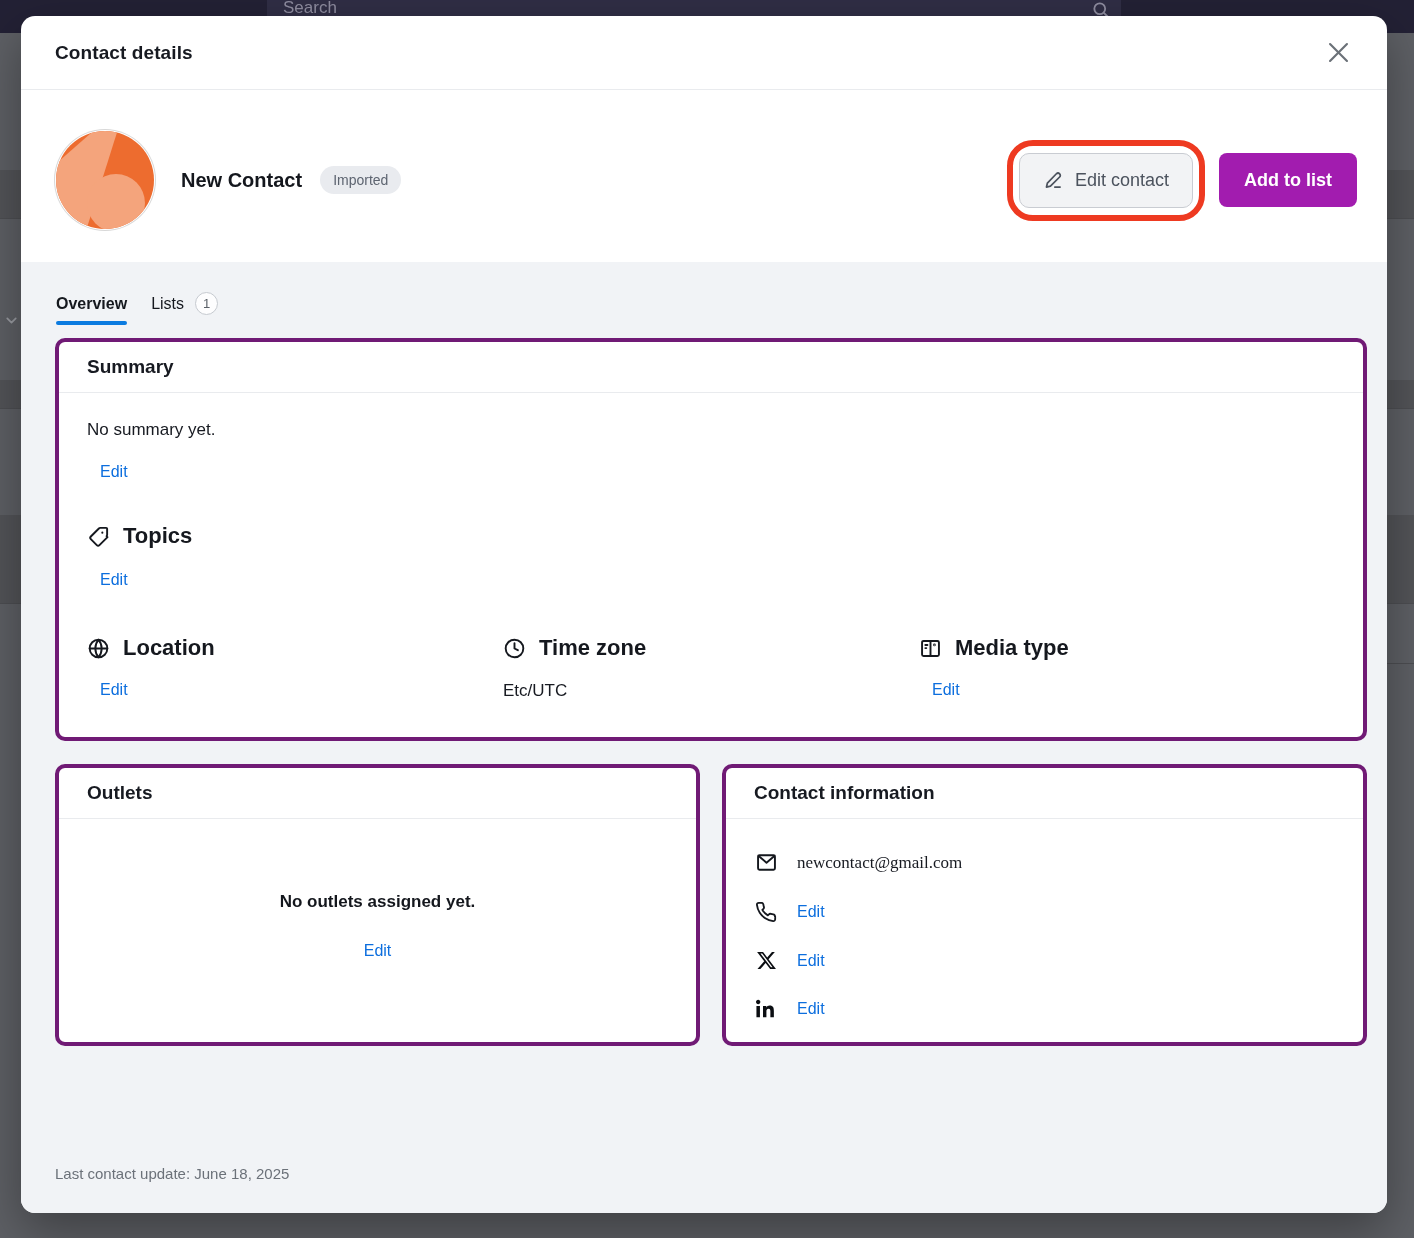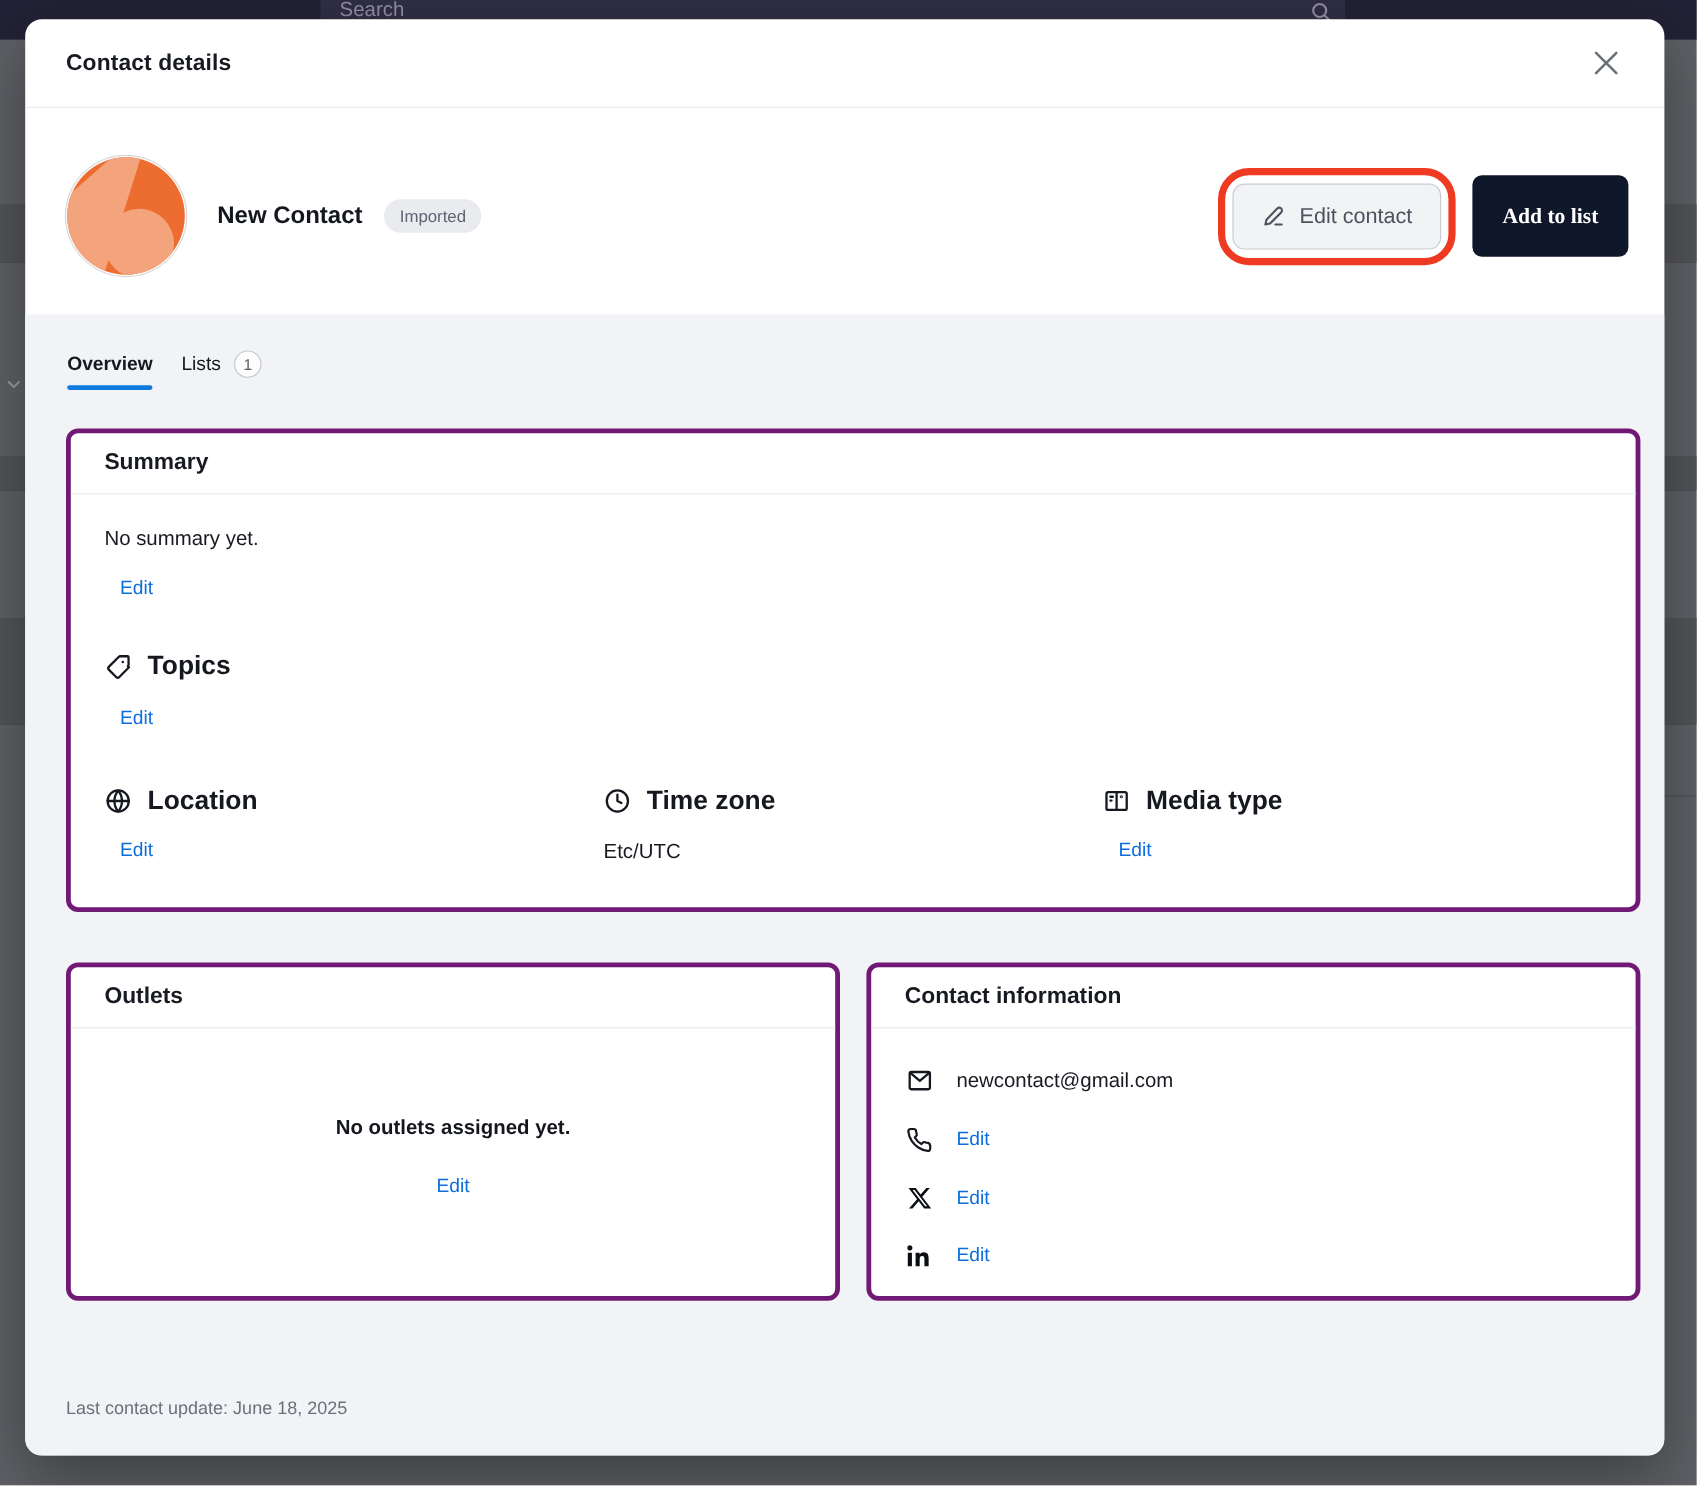--- a/index.html
+++ b/index.html
@@ -32,24 +32,24 @@
   .name-row { display:flex; align-items:center; gap:18px; }
   .contact-name { font-size:20px; font-weight:800; color:#14171d; }
   .imported-badge { background:#e9ebef; color:#5d6470; font-size:14px; padding:6px 13px; border-radius:999px; }
   .header-actions { margin-left:auto; display:flex; align-items:center; gap:26px; }
   .edit-wrap { position:relative; }
   .highlight-ring { position:absolute; left:-12px; top:-13px; right:-12px; bottom:-13px;
                     border:6px solid #ee3a21; border-radius:26px; pointer-events:none; }
   .edit-contact-btn { display:flex; align-items:center; gap:11px; height:55px; padding:0 23px; border-radius:10px;
                       background:#f2f3f5; border:1px solid #c9ccd2; color:#4c535e; font-size:18px; font-weight:500;
                       font-family:inherit; cursor:pointer; }
-  .add-list-btn { height:68px; padding:0 25px; border-radius:8px; background:#0f172a; border:none; color:#fff;
-                  font-size:18px; font-weight:700; font-family:Liberation Serif, serif; cursor:pointer; }
-
-  .modal-body { flex:1 1 auto; background:#f1f3f6; padding:30px 20px 0 34px; display:flex; flex-direction:column;gap:19px; }
+  .add-list-btn { height:54px; padding:0 25px; border-radius:8px; background:#a21caf; border:none; color:#fff;
+                  font-size:18px; font-weight:700; font-family:Liberation Sans, sans-serif; cursor:pointer; }
+
+  .modal-body { flex:1 1 auto; background:#f1f3f6; padding:30px 20px 0 34px; display:flex; flex-direction:column; }
 
   .tabs { display:flex; align-items:center; gap:24px; padding-left:1px; }
   .tab { position:relative; display:flex; align-items:center; gap:11px; font-size:16px; color:#15181e; cursor:pointer; padding-bottom:12px; }
   .tab.active { font-weight:600; }
   .tab.active::after { content:""; position:absolute; left:0; right:0; bottom:0; height:4px; background:#0b7be0; border-radius:2px; }
   .tab-count { width:23px; height:23px; border-radius:50%; border:1px solid #c6cad0; background:#fdfdfe; color:#5a6068;
                font-size:13px; display:flex; align-items:center; justify-content:center; }
 
   .card { background:#fff; border:4px solid #701a75; border-radius:10px; }
   .card-head { padding:14px 28px; border-bottom:1px solid #e9ebee; }
@@ -69,21 +69,21 @@
   .field-sub { margin-top:20px; }
   .field-value { font-size:17px; color:#171a21; }
 
   .cards-row { display:flex; gap:22px; margin-top:23px; }
   .cards-row .card { flex:1 1 0; height:282px; display:flex; flex-direction:column; }
   .outlets-content { flex:1; display:flex; flex-direction:column; align-items:center; justify-content:center; gap:30px; padding-bottom:10px; }
   .outlets-empty { font-size:17px; font-weight:700; color:#14171d; }
   .ci-content { padding:32px 28px; display:flex; flex-direction:column; gap:27px; }
   .ci-row { display:flex; align-items:center; gap:19px; color:#15181e; }
   .ci-row .icon { width:24px; display:flex; justify-content:center; }
-  .ci-value { font-size:17px; color:#171a21; }
+  .ci-value { font-size:17px; color:#171a21;font-family:Liberation Serif, serif; }
 
   .modal-footer { margin-top:auto; padding:0 0 30px; }
   .footer-text { font-size:15px; color:#6b7179; }
 
   svg { display:block; }
 </style>
 </head>
 <body>
 
 <div class="screen">

